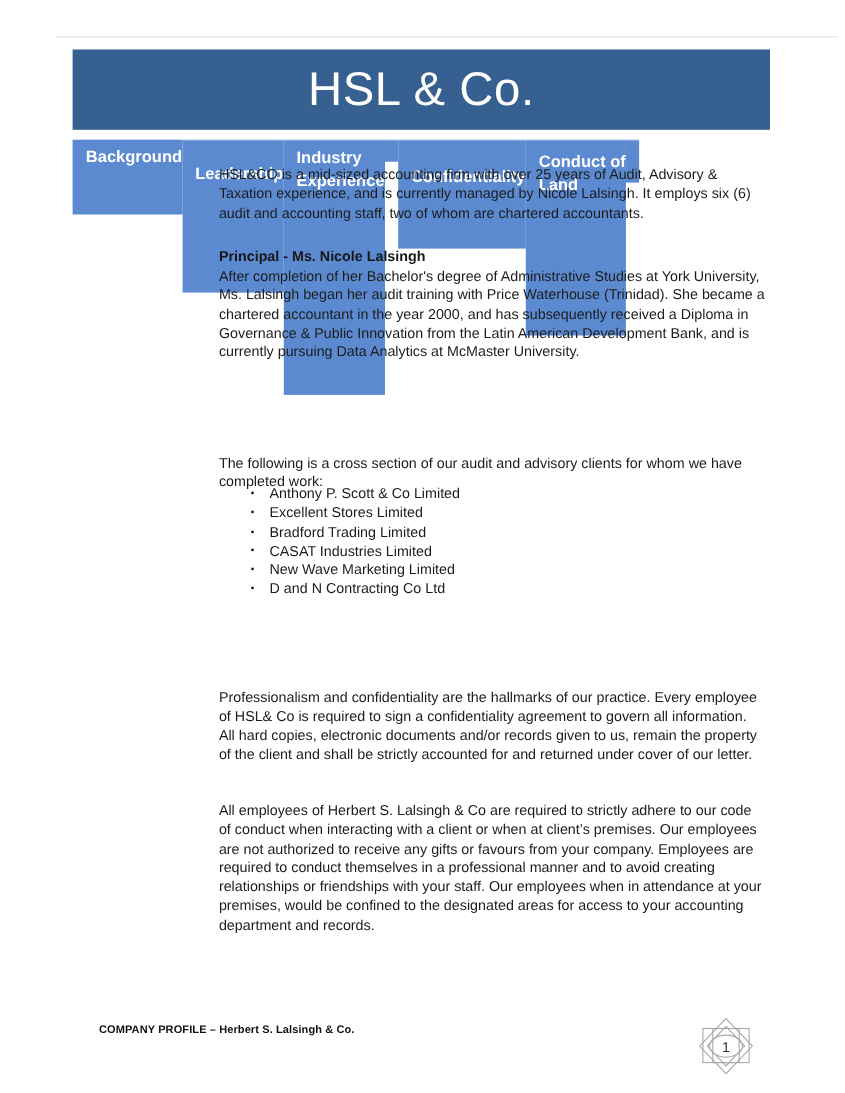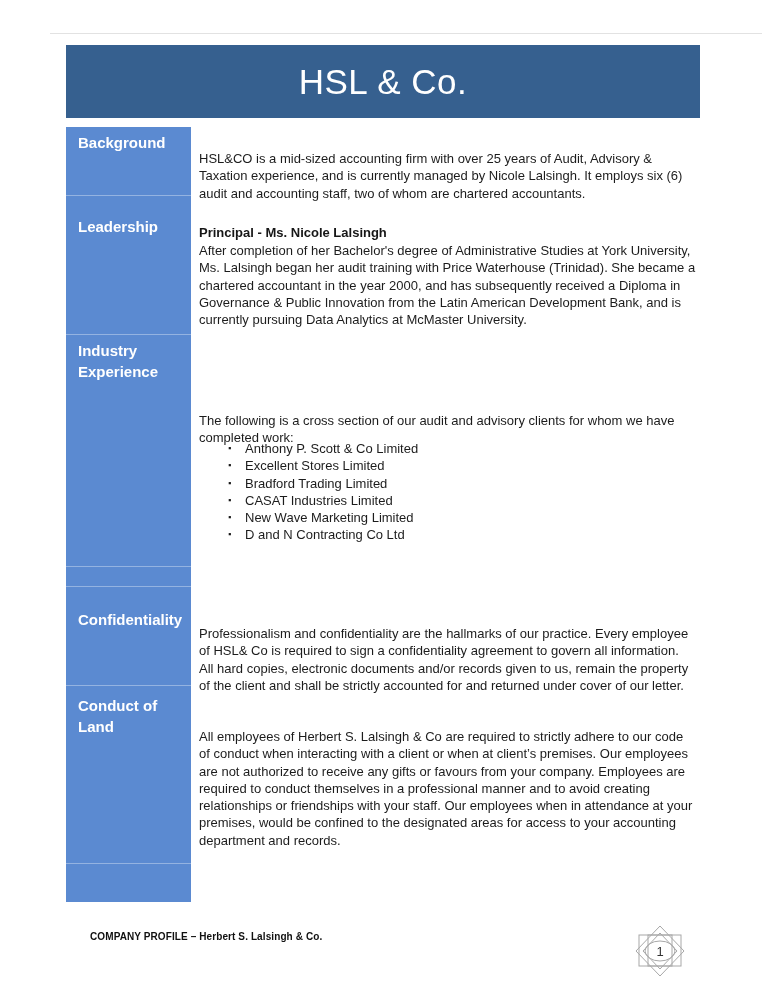--- a/index.html
+++ b/index.html
@@ -8,25 +8,25 @@
     font-family:"Liberation Sans", sans-serif; color:#1c1c1c; overflow:hidden;
   }
   .top-rule {
     position:absolute; left:50px; top:33px; width:712px; height:1px;
     background:#e2e2e2;
   }
   .header-band {
     position:absolute; left:66px; top:45px; width:634px; height:73px;
     background:#36608F; color:#ffffff;
     display:flex; align-items:center; justify-content:center;
-    font-size:35px; font-weight:400; letter-spacing:0.5px;
+    font-size:43px; font-weight:400; letter-spacing:0.5px;
   }
   .sidebar {
     position:absolute; left:66px; top:127px; width:125px;
-    display:flex; flex-direction:column;
+    display:flex; 
   }
   .side-cell {
     background:#5B8AD1; color:#ffffff; font-weight:bold; font-size:15px;
     line-height:21px; box-sizing:border-box; padding-left:12px;
     white-space:pre; border-top:1px solid rgba(255,255,255,0.35);
   }
   .side-cell.first { border-top:none; }
   .c1 { height:68px;  padding-top:5px;  }
   .c2 { height:139px; padding-top:20px;  }
   .c3 { height:232px; padding-top:5px;  }

